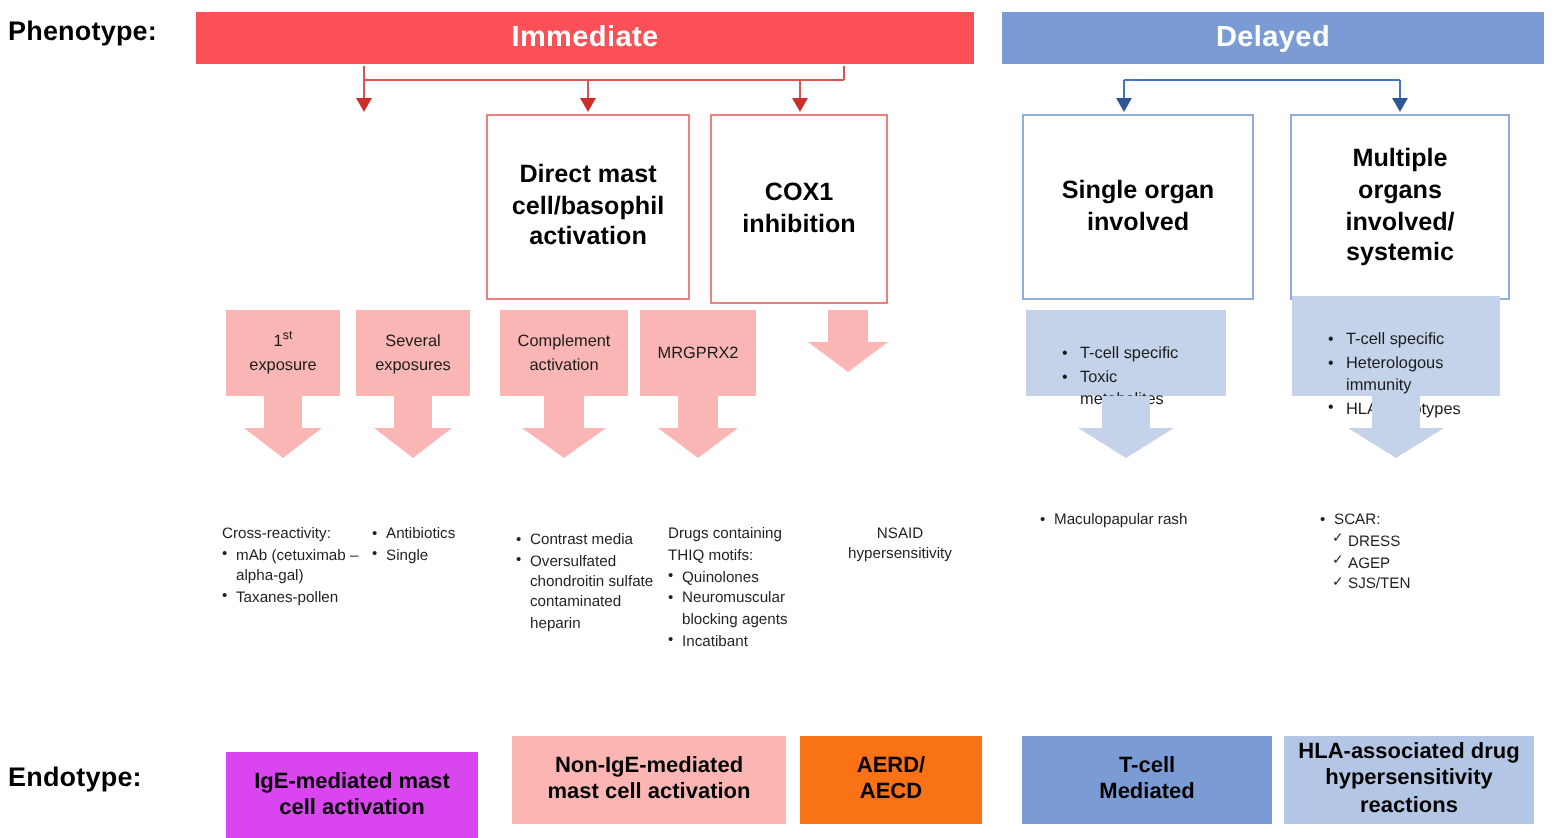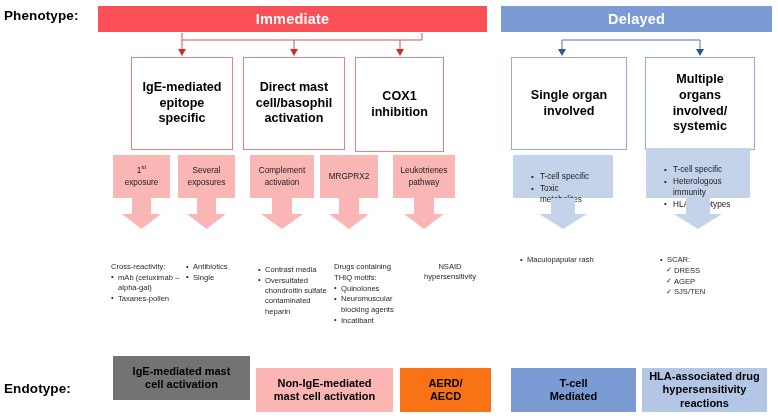--- a/index.html
+++ b/index.html
@@ -158,21 +158,21 @@
     align-items: center;
     justify-content: center;
     text-align: center;
     font-weight: bold;
     font-size: 11px;
     line-height: 1.22;
     color: #000;
     padding: 3px 5px;
     height: 44px;
   }
-  #endo-ige     { left: 113px; top: 356px; width: 137px; background: #737373; }
+  #endo-ige     { left: 113px; top: 376px; width: 126px; background: #d946ef; }
   #endo-nonige  { left: 256px; top: 368px; width: 137px; background: #FBB6B4; }
   #endo-aerd    { left: 400px; top: 368px; width: 91px;  background: #f97316; }
   #endo-tcell   { left: 511px; top: 368px; width: 125px; background: #7B9BD4; }
   #endo-hla     { left: 642px; top: 368px; width: 125px; background: #B4C6E5; }
 
   sup { font-size: 6.2px; vertical-align: super; line-height: 0; }
 </style>
 </head>
 <body>
 
@@ -205,27 +205,20 @@
       <path d="M562 40 L700 40"></path>
       <path d="M562 40 L562 50"></path>
       <path d="M700 40 L700 50"></path>
     </g>
     <g fill="#2F5597">
       <polygon points="558,49 566,49 562,56"></polygon>
       <polygon points="696,49 704,49 700,56"></polygon>
     </g>
   </svg>
 
-  <div class="pheno-box red" id="box-ige">
-    <div>
-      <span>IgE-mediated</span><br>
-      <span>epitope</span><br>
-      <span>specific</span>
-    </div>
-  </div>
 
   <div class="pheno-box red" id="box-mast">
     <div>
       <span>Direct mast</span><br>
       <span>cell/basophil</span><br>
       <span>activation</span>
     </div>
   </div>
 
   <div class="pheno-box red" id="box-cox1">
@@ -298,26 +291,20 @@
       <div><span>MRGPRX2</span></div>
     </div>
     <div class="tail">
       <svg viewBox="0 0 58 32" preserveAspectRatio="none">
           <polygon fill="#FAB6B4" points="19,0 39,0 39,16 49,16 29,31 9,16 19,16"></polygon>
         </svg>
     </div>
   </div>
 
   <div class="mech red" id="mech-leuko">
-    <div class="body">
-      <div>
-        <span>Leukotrienes</span><br>
-        <span>pathway</span>
-      </div>
-    </div>
     <div class="tail">
       <svg viewBox="0 0 62 32" preserveAspectRatio="none">
           <polygon fill="#FAB6B4" points="21,0 41,0 41,16 51,16 31,31 11,16 21,16"></polygon>
         </svg>
     </div>
   </div>
 
   <div class="mech blue" id="mech-single">
     <div class="body bullets">
       <ul>

